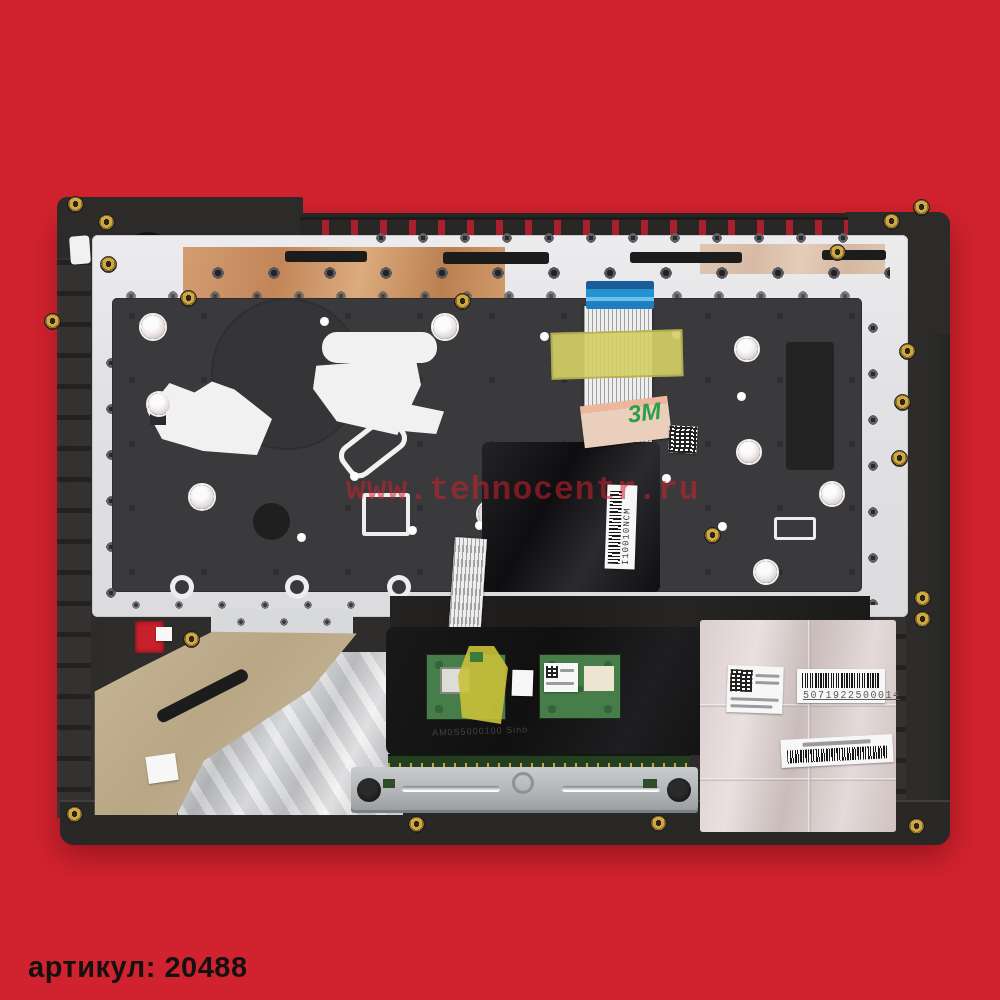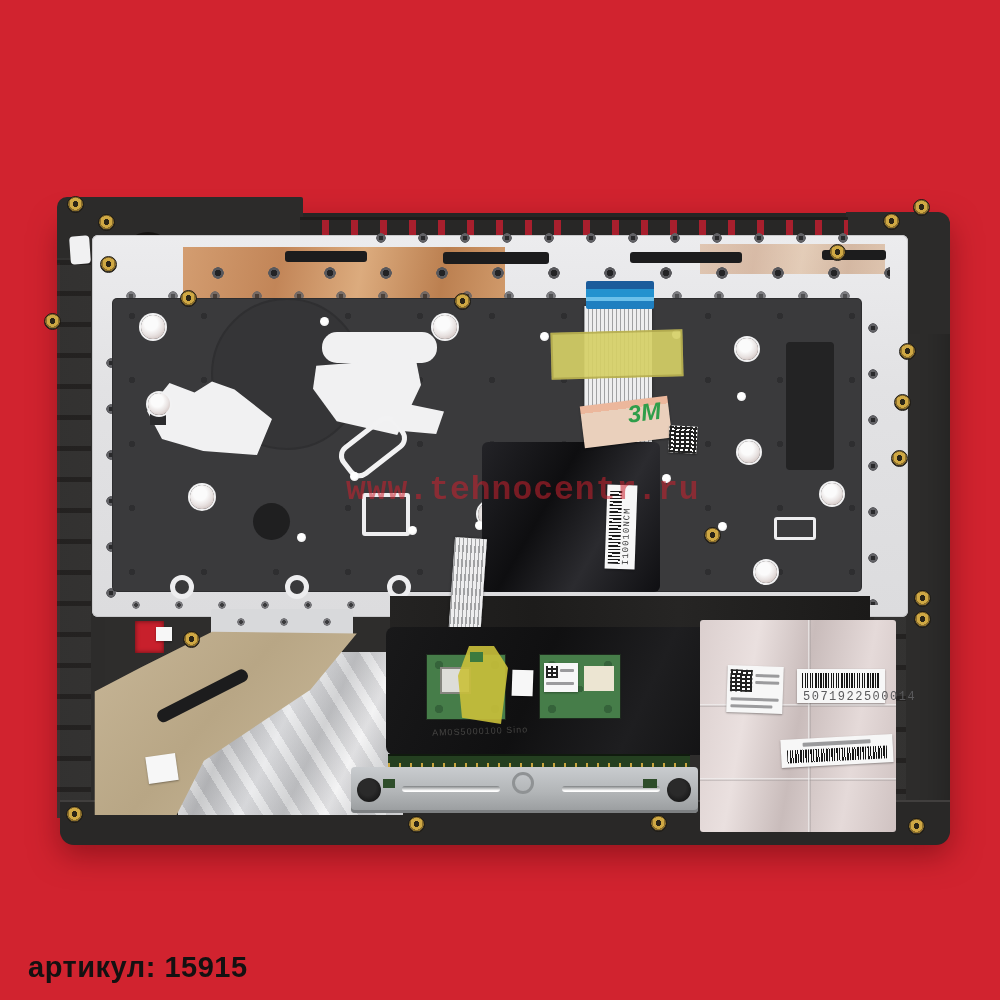--- a/index.html
+++ b/index.html
@@ -45,21 +45,21 @@
   .foil-r{background:linear-gradient(100deg,#dbcfce 0%,#eae0df 26%,#c9bcbb 50%,#e5dad9 76%,#cfc2c1 100%);border-radius:3px;}
   .crease-h{background:linear-gradient(180deg,rgba(255,255,255,.7),rgba(120,110,110,.35));height:3px;}
   .crease-v{background:linear-gradient(90deg,rgba(255,255,255,.7),rgba(120,110,110,.35));width:3px;}
   .bracket{background:linear-gradient(180deg,#c9cccf 0%,#b2b5b7 55%,#989b9d 100%);border-radius:4px;box-shadow:inset 0 -3px 0 #7d8082;}
   .grommet{width:24px;height:24px;border-radius:50%;background:radial-gradient(circle at 45% 40%,#2a2a2a 0 40%,#0c0c0c 100%);}
   .pcbstrip{background-color:#243f20;background-image:repeating-linear-gradient(90deg,#c9a53f 0 2px,rgba(0,0,0,0) 2px 11px);background-position:0 55%;background-size:100% 5px;background-repeat:no-repeat;border-top:2px solid #101b0e;border-bottom:1px solid #101b0e;}
   .watermark{font-weight:600;font-size:33px;letter-spacing:1px;color:rgba(203,33,46,.55);white-space:nowrap;}
   .caption{font-weight:700;font-size:29px;color:#141111;letter-spacing:.5px;}
   .vlabel-text{writing-mode:vertical-rl;transform:rotate(180deg);font-family:"Liberation Mono",monospace;font-size:9px;letter-spacing:1px;color:#3a3a3a;}
   .embossed{font-size:9px;color:#4d4c4a;letter-spacing:1px;opacity:.85;}
-  .bnum{font-family:"Liberation Mono",monospace;font-size:12px;letter-spacing:1.5px;color:#5a5a5c;}
+  .bnum{font-family:"Liberation Mono",monospace;font-size:10px;letter-spacing:1.5px;color:#5a5a5c;text-decoration:underline;}
   .m3{font-weight:800;font-style:italic;font-size:24px;color:#2f9e4a;}
 </style>
 </head>
 <body>
 
 <div class="stage">
 
   <div class="a base" style="left:60px;top:213px;width:890px;height:630px;"></div>
   <div class="a blk" style="left:57px;top:197px;width:246px;height:66px;border-radius:10px 2px 0 0;"></div>
   <div class="a blk" style="left:846px;top:212px;width:104px;height:122px;border-radius:0 12px 0 0;"></div>
@@ -215,15 +215,15 @@
   <div class="a gold" style="left:894px;top:394px;"></div>
   <div class="a gold" style="left:891px;top:450px;"></div>
   <div class="a gold" style="left:914px;top:590px;"></div>
   <div class="a gold" style="left:914px;top:611px;"></div>
   <div class="a gold" style="left:908px;top:818px;"></div>
   <div class="a gold" style="left:408px;top:816px;"></div>
   <div class="a gold" style="left:650px;top:815px;"></div>
 
   <div class="a watermark" style="left:346px;top:472px;font-family:Liberation Mono, monospace;">www.tehnocentr.ru</div>
 
-  <div class="a caption" style="left:28px;top:951px;">артикул: 15915</div>
+  <div class="a caption" style="left:28px;top:951px;">артикул: 20488</div>
 
 </div>
 
 </body></html>

